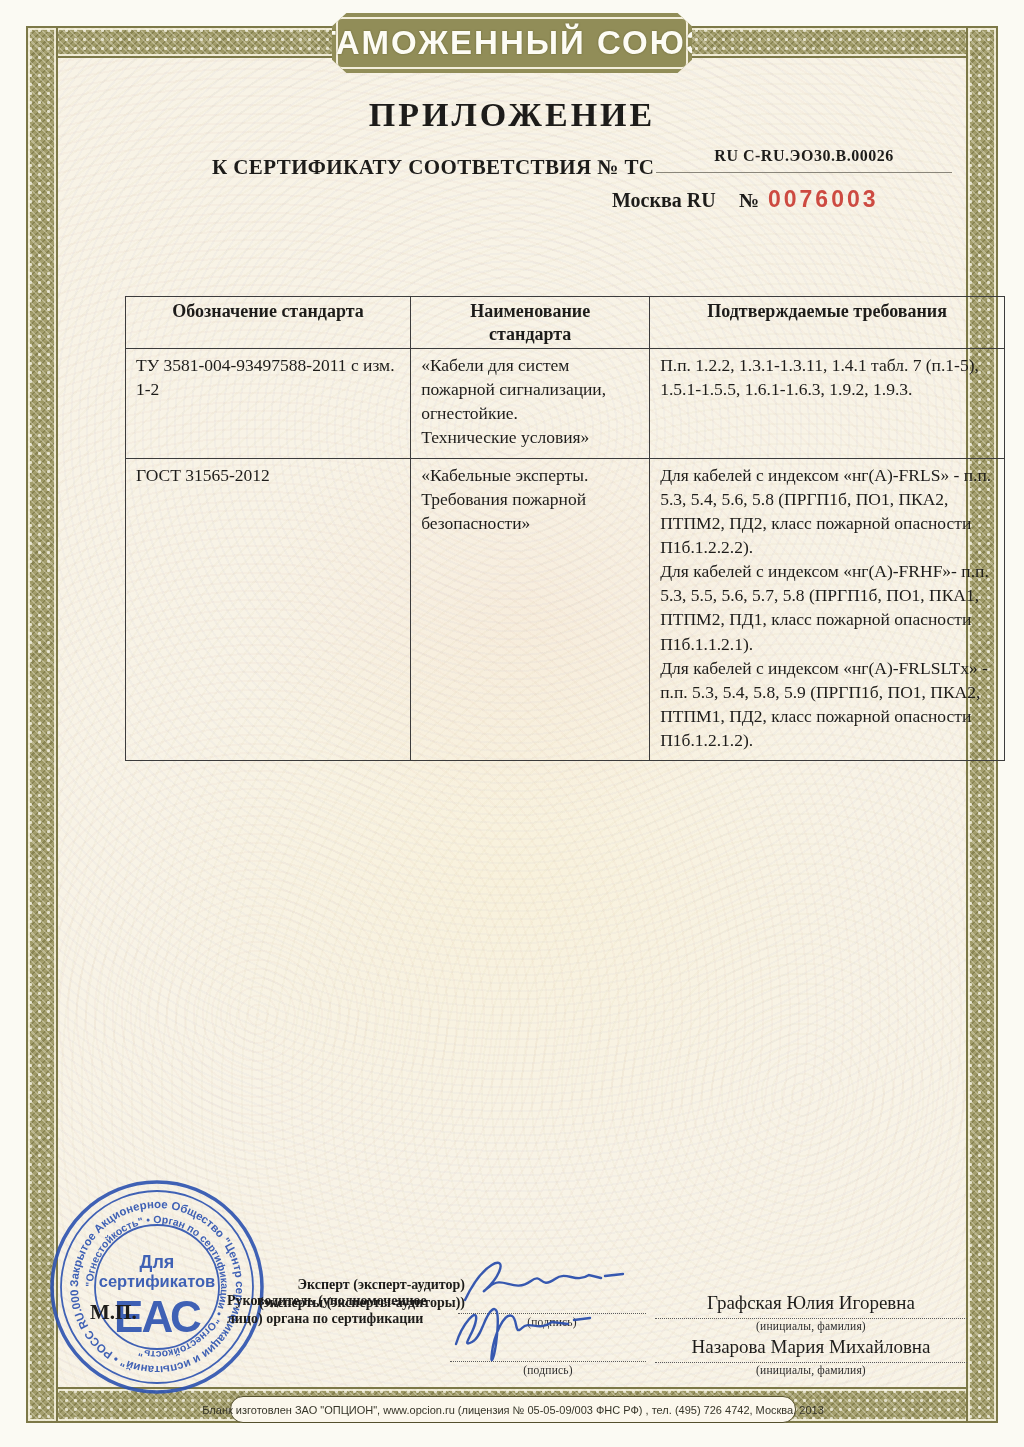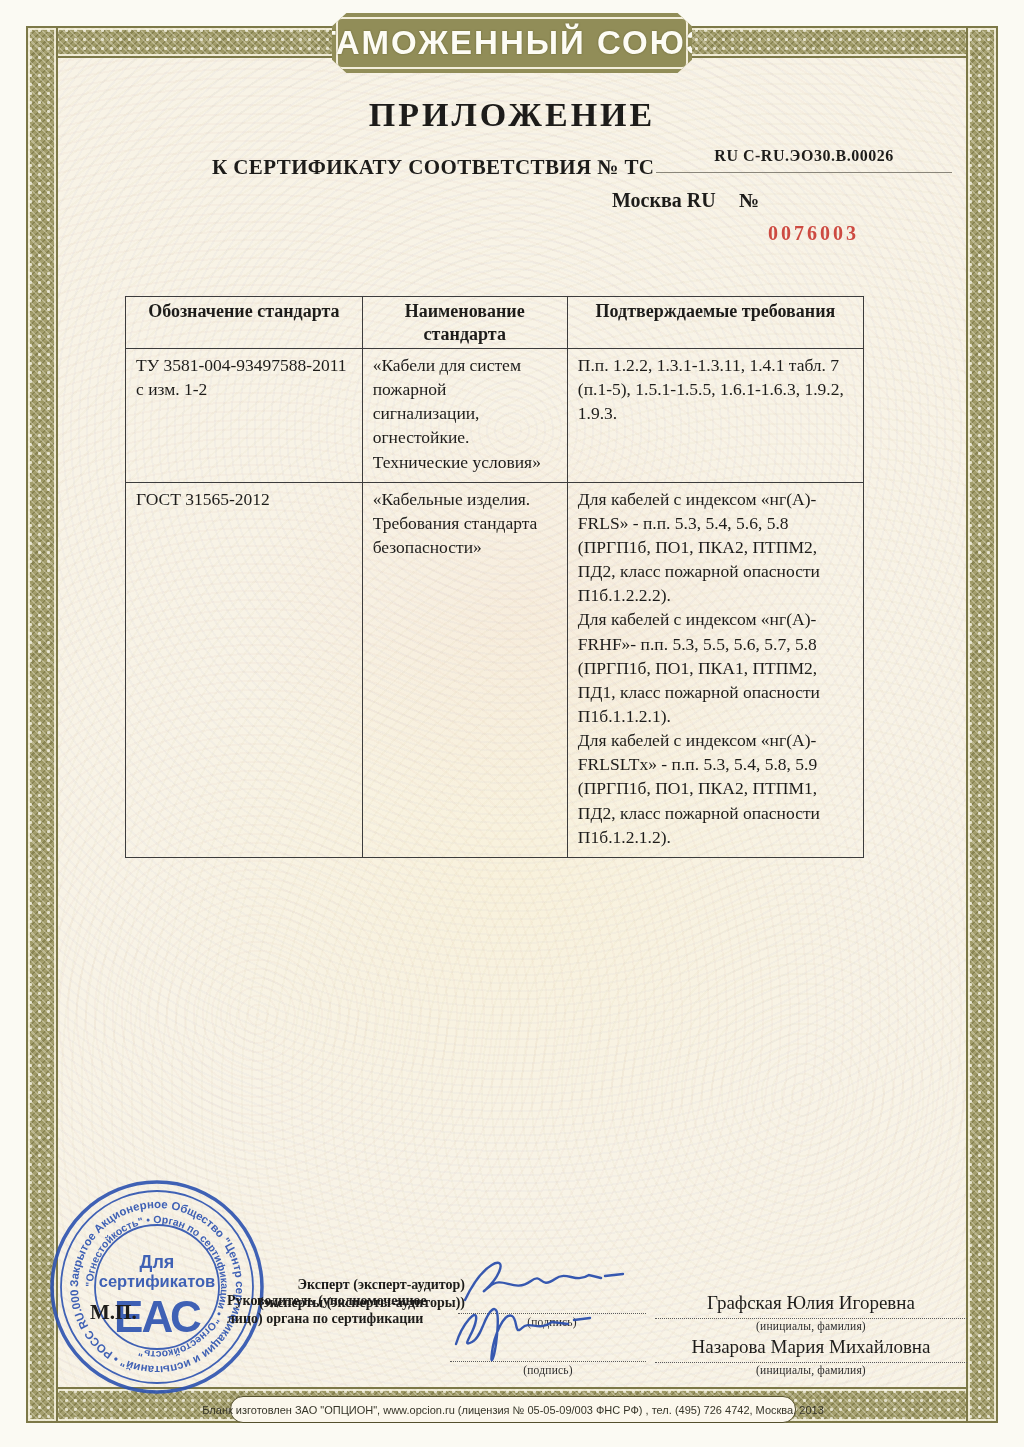--- a/index.html
+++ b/index.html
@@ -61,31 +61,31 @@
   }
   .cert-num{
     position:absolute;left:656px;top:147px;width:296px;z-index:4;text-align:center;
     font-size:16px;font-weight:bold;letter-spacing:.5px;
     border-bottom:1.5px solid #8a867a;padding-bottom:7px;
   }
   .series-label{position:absolute;left:612px;top:189px;font-size:20px;font-weight:600;z-index:4;}
   .series-no-sign{position:absolute;left:739px;top:189px;font-size:20px;font-weight:600;z-index:4;}
   .serial{
     position:absolute;left:768px;top:186px;z-index:4;
-    font-family:Liberation Serif, serif;font-weight:bold;font-size:20px;
-    color:#cd4a41;letter-spacing:3px;margin-top:36px;
+    font-family:Liberation Sans, sans-serif;font-weight:bold;font-size:23px;
+    color:#cd4a41;letter-spacing:3px;
   }
   
   .intro{
     position:absolute;left:80px;top:228px;width:864px;z-index:4;text-align:center;
     font-size:19.5px;font-weight:bold;line-height:1.42;
   }
   
   table.standards{
-    position:absolute;left:125px;top:296px;width:739px;z-index:4;
+    position:absolute;left:125px;top:296px;width:880px;z-index:4;
     border-collapse:collapse;font-size:17.5px;
   }
   table.standards col.c1{width:266px;}
   table.standards col.c2{width:223px;}
   table.standards col.c3{width:331px;}
   table.standards th, table.standards td{
     border:1.5px solid #3c3c3c;vertical-align:top;
   }
   table.standards th{
     font-size:18px;font-weight:bold;text-align:center;padding:3px 6px;line-height:1.25;
@@ -177,21 +177,21 @@
     </thead>
     <tbody>
       <tr class="r1">
         <td>ТУ 3581-004-93497588-2011 с изм. 1-2</td>
         <td>«Кабели для систем пожарной сигнализации, огнестойкие.
 Технические условия»</td>
         <td>П.п. 1.2.2, 1.3.1-1.3.11, 1.4.1 табл. 7 (п.1-5), 1.5.1-1.5.5, 1.6.1-1.6.3, 1.9.2, 1.9.3.</td>
       </tr>
       <tr class="r2">
         <td>ГОСТ 31565-2012</td>
-        <td>«Кабельные изделия. Требования стандарта безопасности»</td>
+        <td>«Кабельные эксперты. Требования пожарной безопасности»</td>
         <td>Для кабелей с индексом «нг(А)-FRLS» - п.п. 5.3, 5.4, 5.6, 5.8 (ПРГП1б, ПО1, ПКА2, ПТПМ2, ПД2, класс пожарной опасности П1б.1.2.2.2).
 Для кабелей с индексом «нг(А)-FRHF»- п.п. 5.3, 5.5, 5.6, 5.7, 5.8 (ПРГП1б, ПО1, ПКА1, ПТПМ2, ПД1, класс пожарной опасности П1б.1.1.2.1).
 Для кабелей с индексом «нг(А)-FRLSLTx» - п.п. 5.3, 5.4, 5.8, 5.9 (ПРГП1б, ПО1, ПКА2, ПТПМ1, ПД2, класс пожарной опасности П1б.1.2.1.2).</td>
       </tr>
     </tbody>
   </table>
 
   <svg class="stamp" width="226" height="226" viewBox="0 0 226 226">
     <defs>
       <path id="ring1" d="M34,113 A79,79 0 1 1 192,113 A79,79 0 1 1 34,113"></path>

